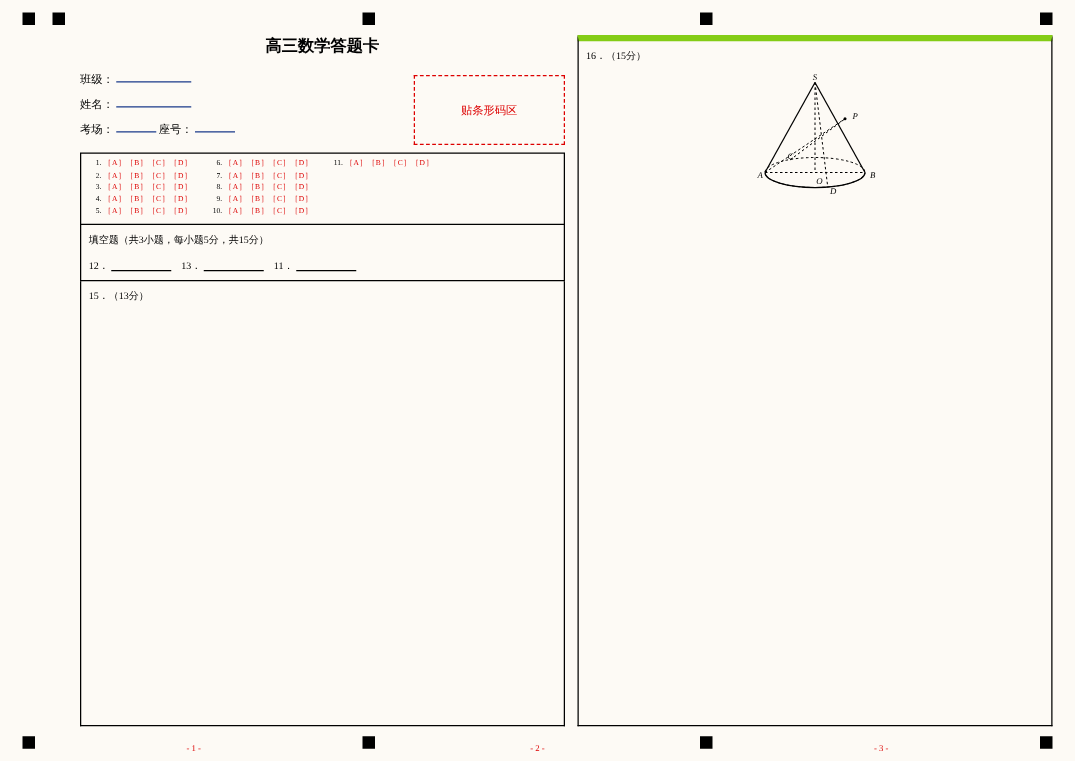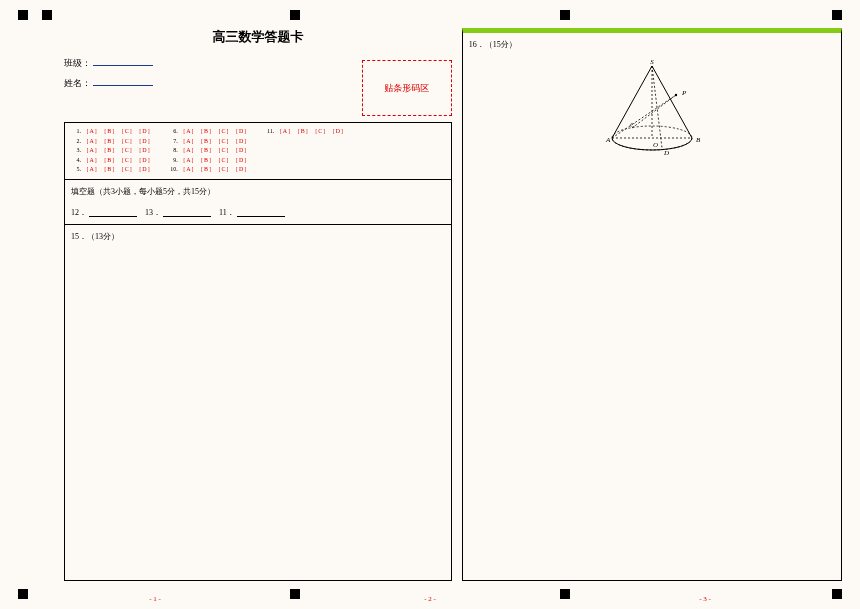--- a/index.html
+++ b/index.html
@@ -28,21 +28,21 @@
 
     .title { text-align: center; font-size: 13px; font-weight: bold; font-family: "SimHei","黑体",sans-serif; margin-bottom: 8px; }
 
     .info-row { display: flex; align-items: flex-start; gap: 8px; margin-bottom: 6px; }
     .info-fields { flex: 1; font-size: 9px; line-height: 2.2; }
     .info-fields .line { display: flex; align-items: baseline; }
     .underline { display: inline-block; border-bottom: 1px solid #1a3a8a; min-width: 60px; height: 10px; margin-left: 2px; margin-right: 2px; }
     .underline.short { min-width: 32px; }
 
     .barcode-box {
-      width: 90px; height: 56px; border: 1px dashed #d00;
+      width: 121px; height: 56px; border: 1px dashed #d00;
       display: flex; align-items: center; justify-content: center;
       font-size: 9px; color: #d00; margin-top: 6px;
     }
 
     .section-label { font-size: 8px; margin: 4px 0 2px 0; }
 
     .mcq-box { border: 1px solid #000; padding: 4px 6px; font-size: 6px; line-height: 1.6; }
     .mcq-row { display: flex; gap: 14px; }
     .mcq-item { white-space: nowrap; }
     .mcq-num { color: #000; display: inline-block; width: 10px; text-align: right; margin-right: 2px; }
@@ -84,20 +84,26 @@
 
     <div class="info-row">
       <div class="info-fields">
         <div class="line">
           <span>班级：</span>
           <span class="underline"></span>
         </div>
         <div class="line">
           <span>姓名：</span>
           <span class="underline"></span>
+        </div>
+        <div class="line">
+          <span>考场：</span>
+          <span class="underline short"></span>
+          <span>座号：</span>
+          <span class="underline short"></span>
         </div>
       </div>
       <div class="barcode-box">
         <span>贴条形码区</span>
       </div>
     </div>
 
     <div class="mcq-box">
       <div class="mcq-row">
         <div>

